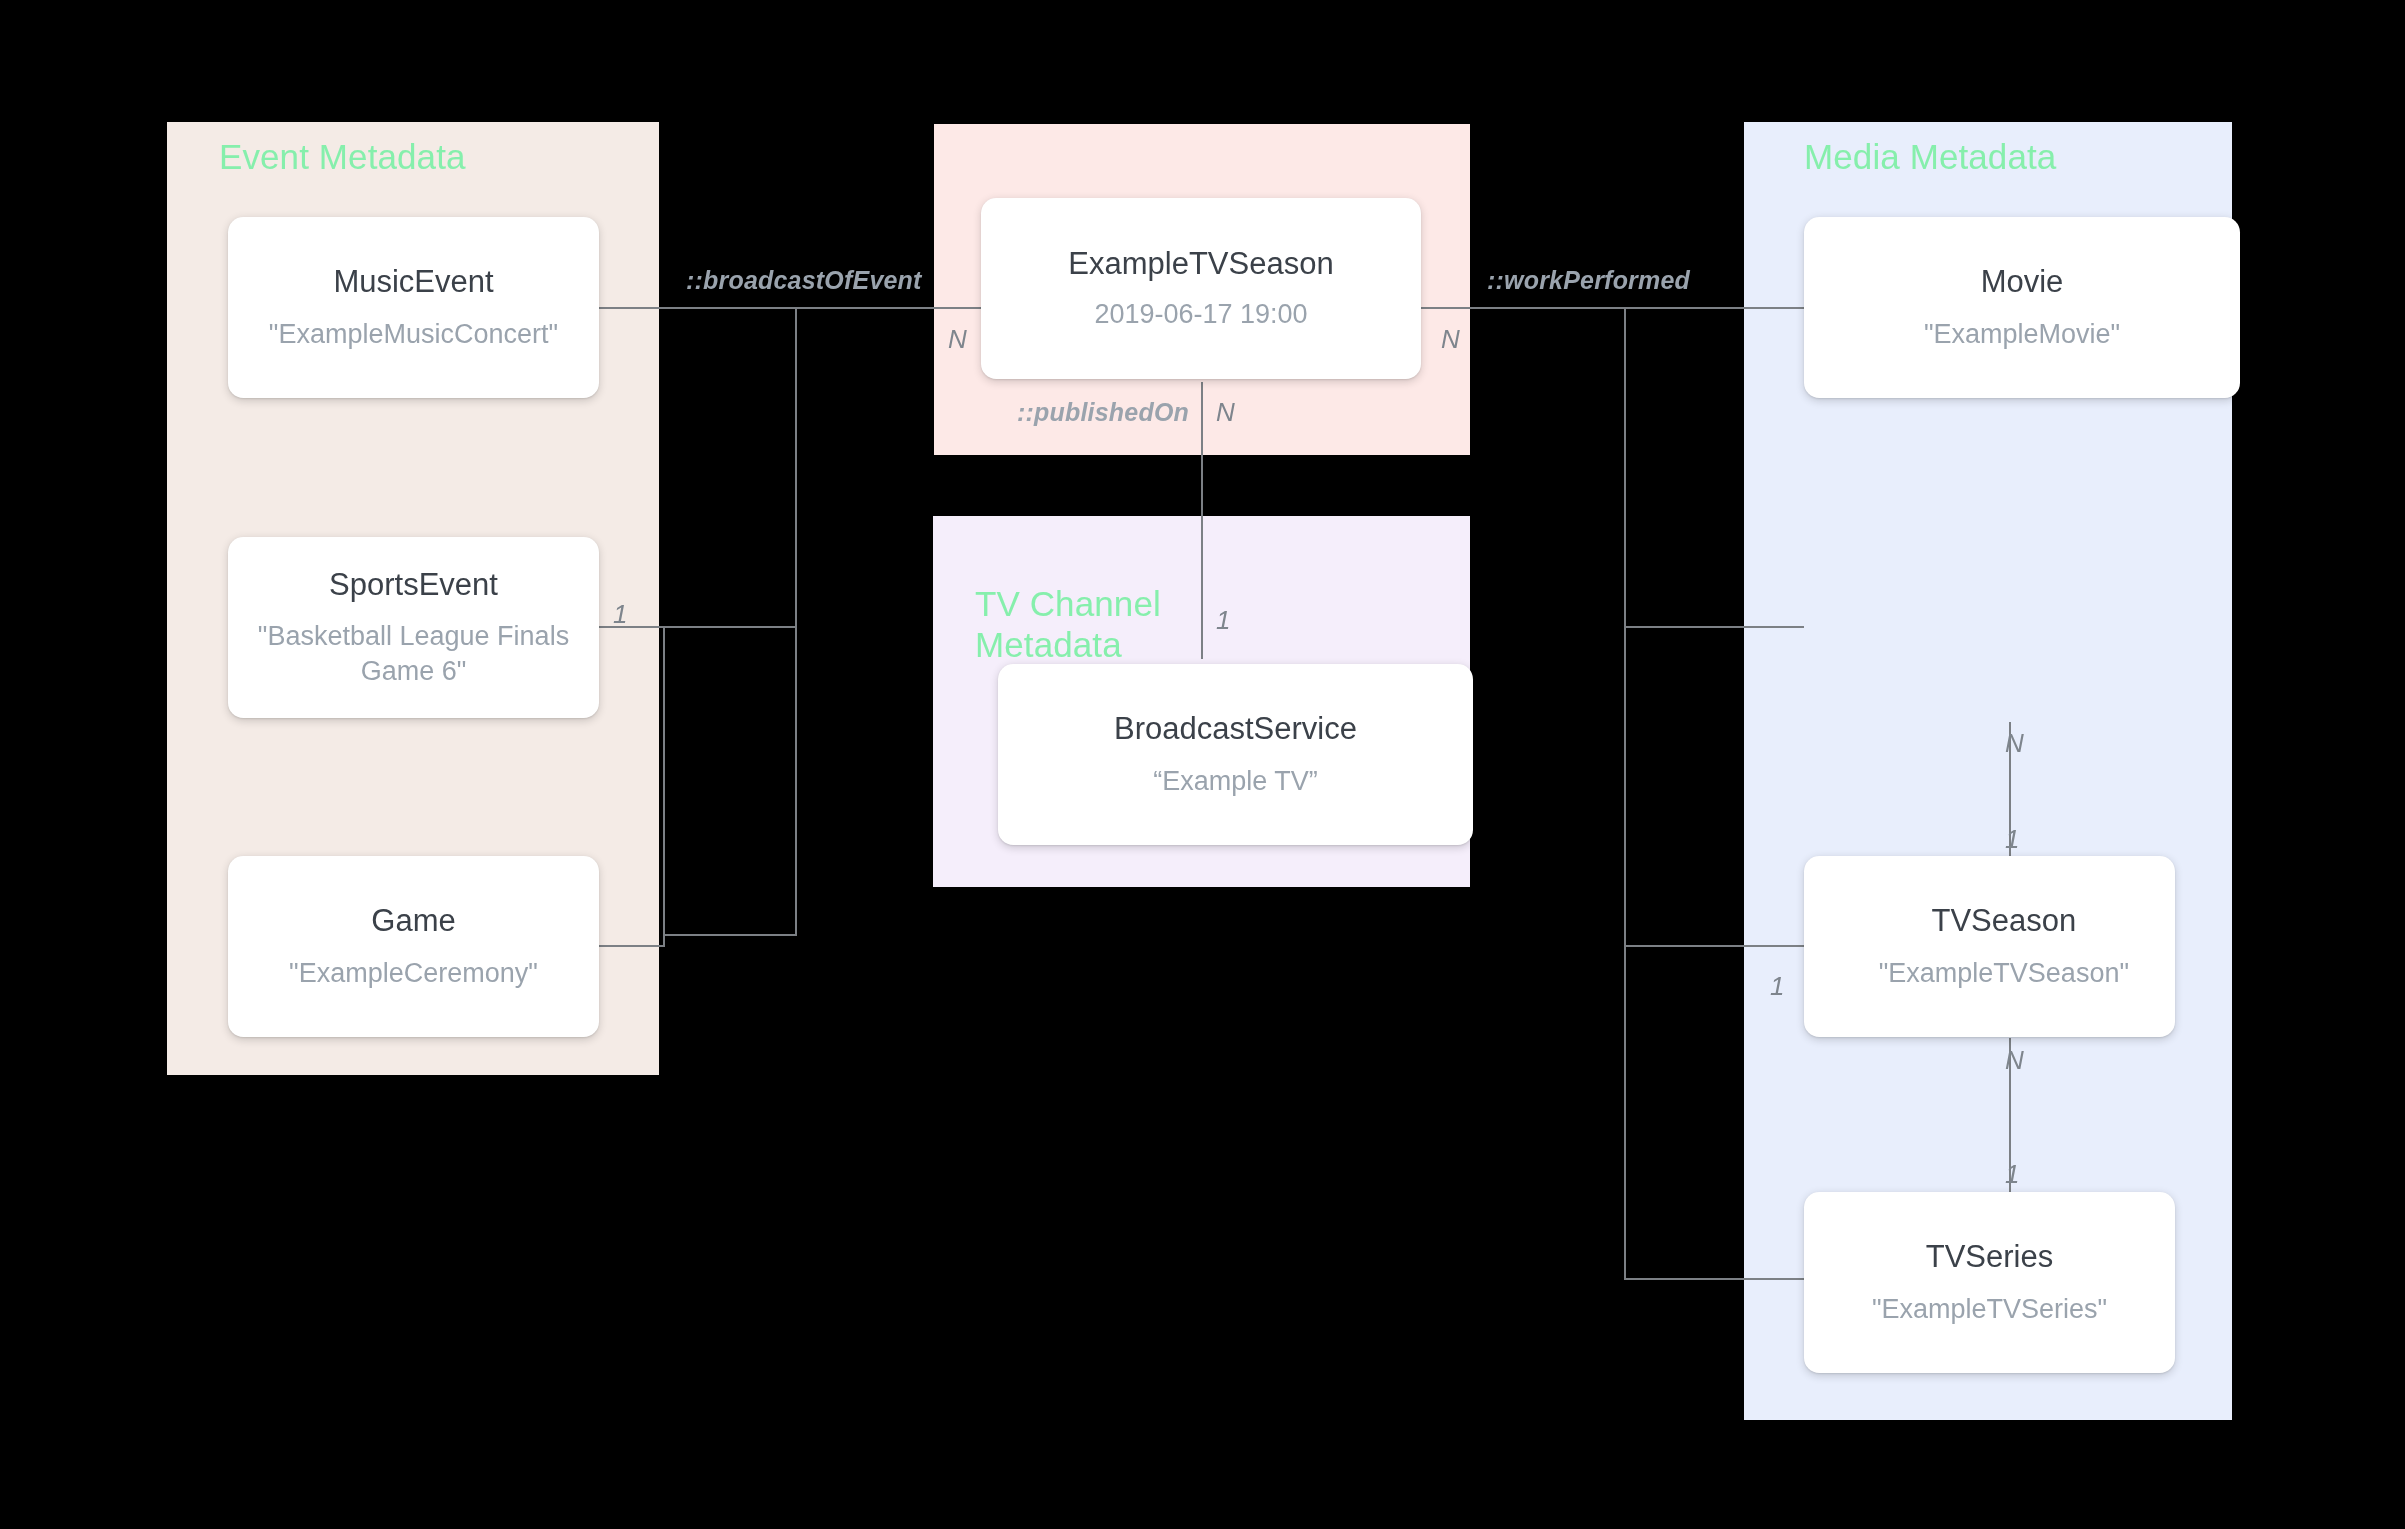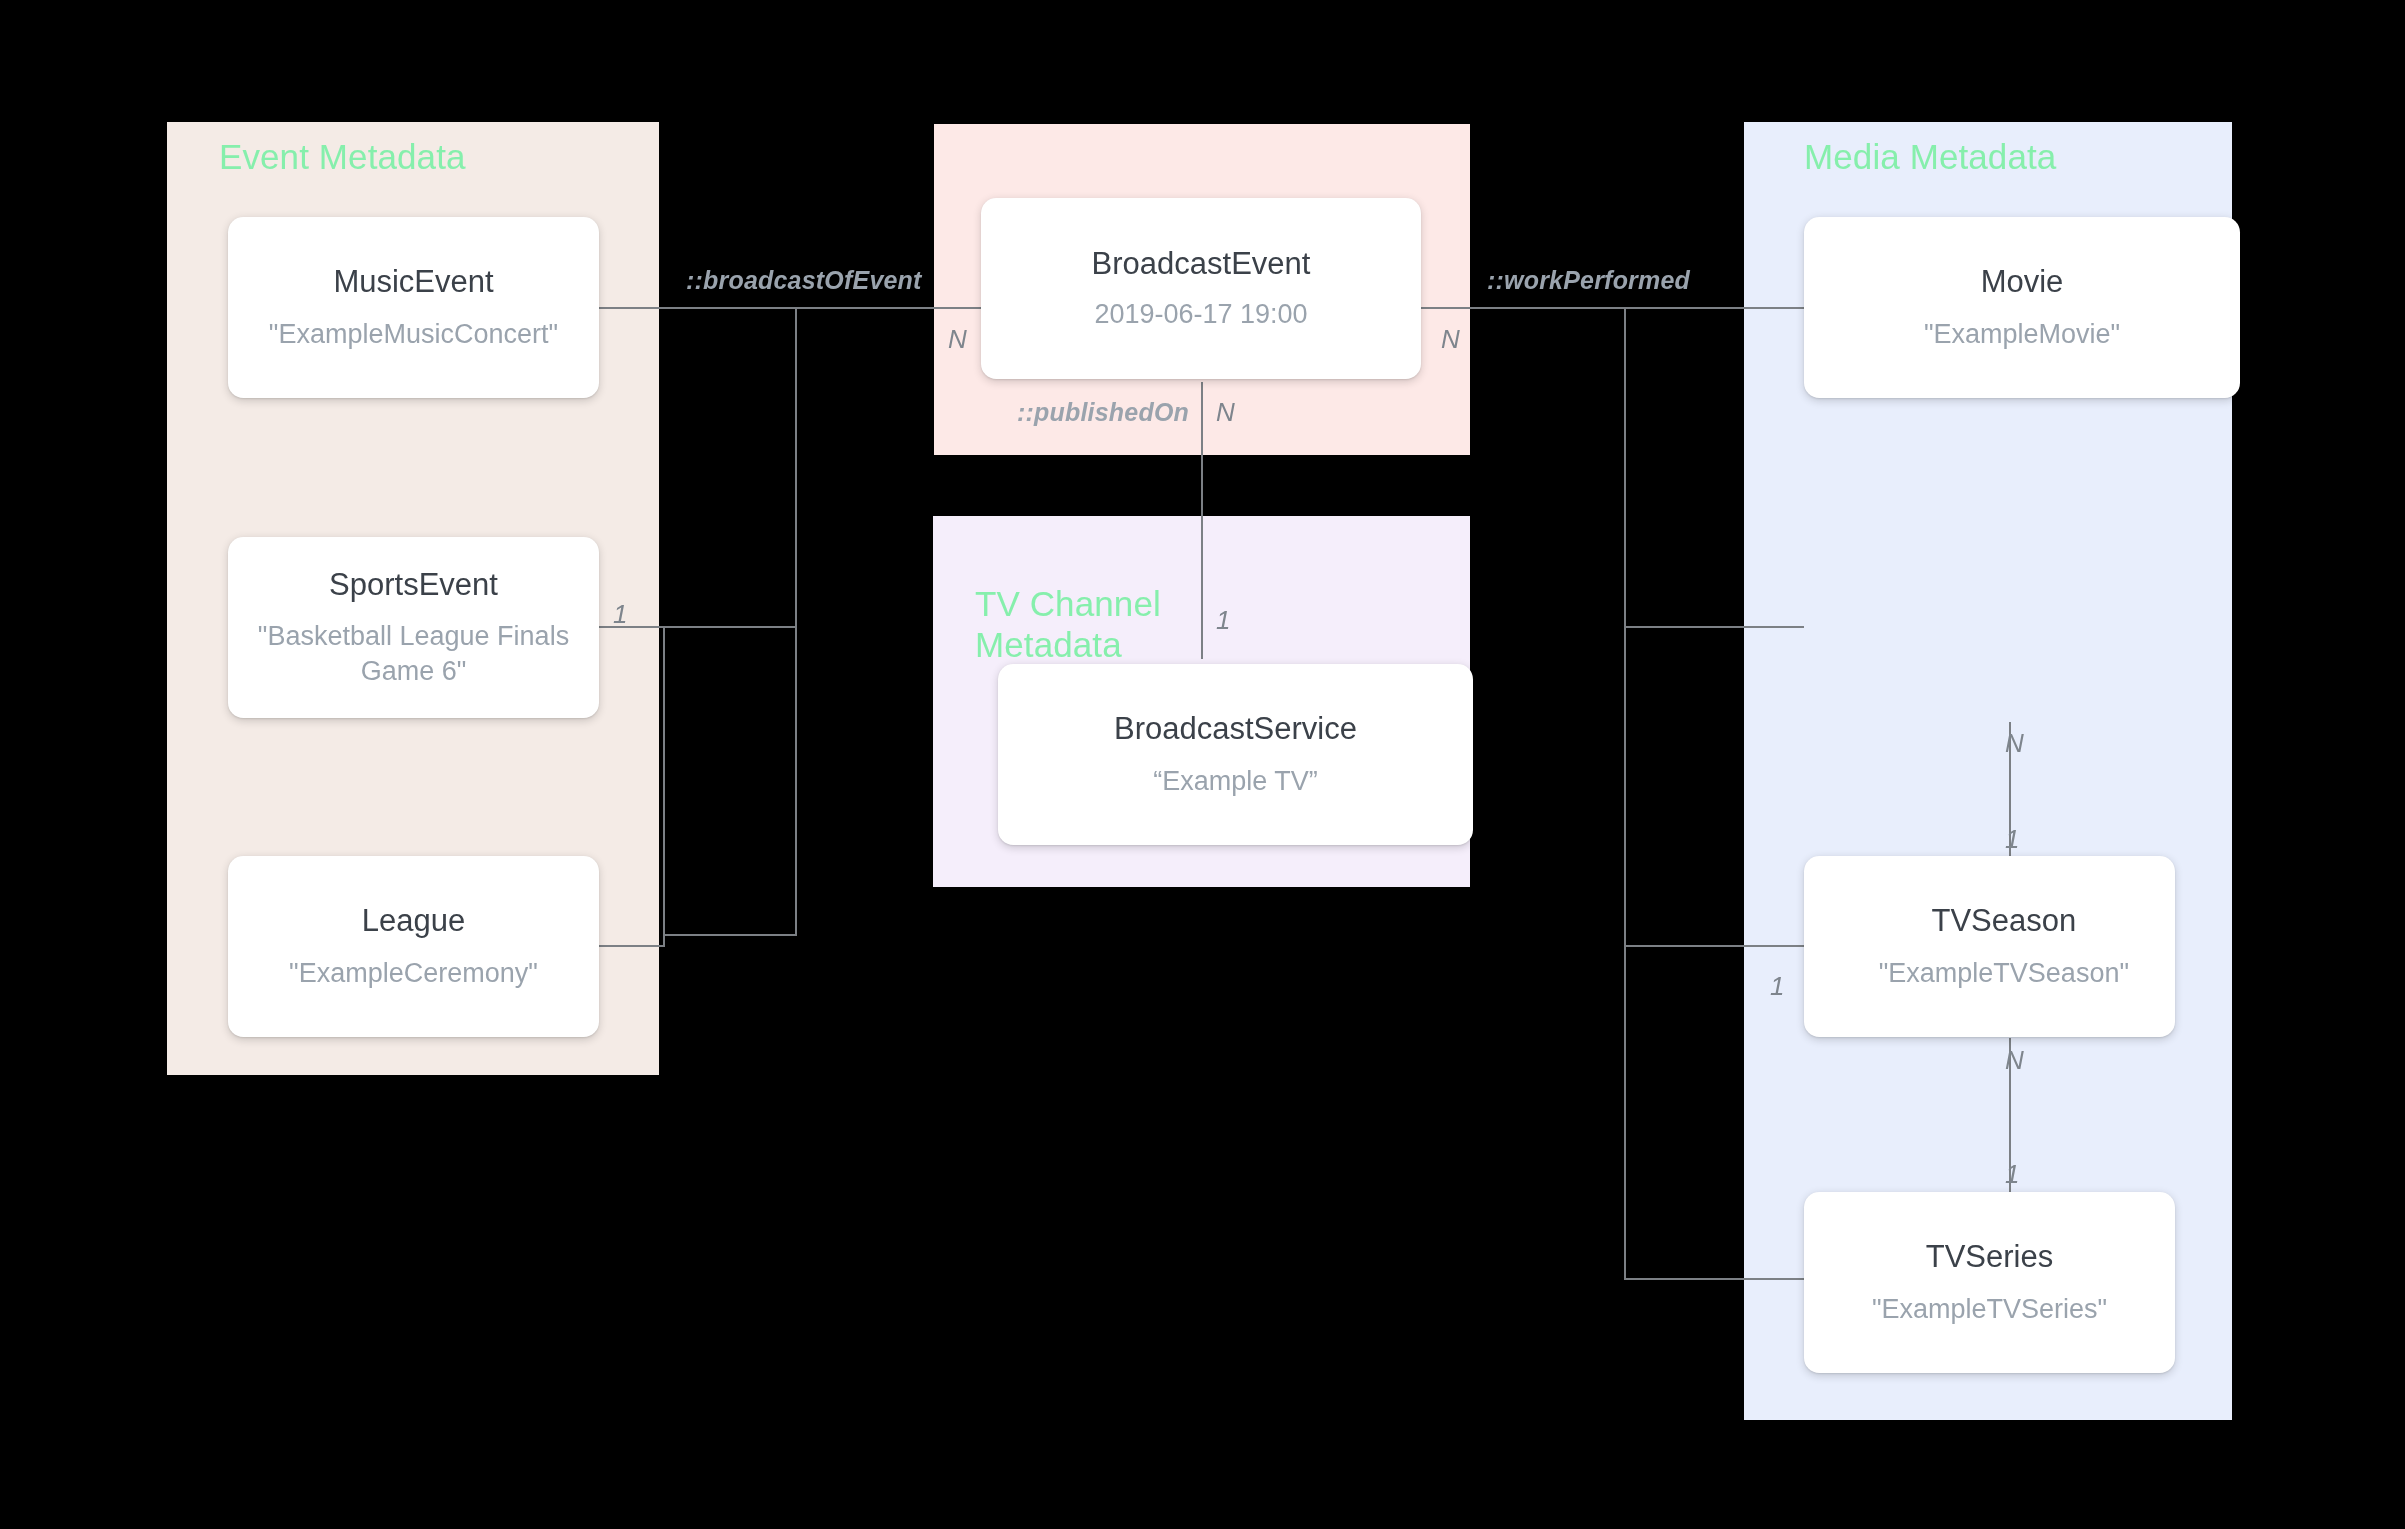--- a/index.html
+++ b/index.html
@@ -167,26 +167,26 @@
     <div class="card-type">MusicEvent</div>
     <div class="card-value">"ExampleMusicConcert"</div>
   </div>
 
   <div class="card" style="left:228px; top:537px; width:371px; height:181px;">
     <div class="card-type">SportsEvent</div>
     <div class="card-value" style="max-width:315px; white-space:normal;">"Basketball League Finals Game 6"</div>
   </div>
 
   <div class="card" style="left:228px; top:856px; width:371px; height:181px;">
-    <div class="card-type">League</div>
+    <div class="card-type">Game</div>
     <div class="card-value">"ExampleCeremony"</div>
   </div>
 
   <div class="card" style="left:981px; top:198px; width:440px; height:181px;">
-    <div class="card-type">BroadcastEvent</div>
+    <div class="card-type">ExampleTVSeason</div>
     <div class="card-value tight">2019-06-17 19:00</div>
   </div>
 
   <div class="card" style="left:978px; top:664px; width:475px; height:181px;margin-left:20px;">
     <div class="card-type">BroadcastService</div>
     <div class="card-value">“Example TV”</div>
   </div>
 
   <div class="card" style="left:1804px; top:217px; width:436px; height:181px;">
     <div class="card-type">Movie</div>

